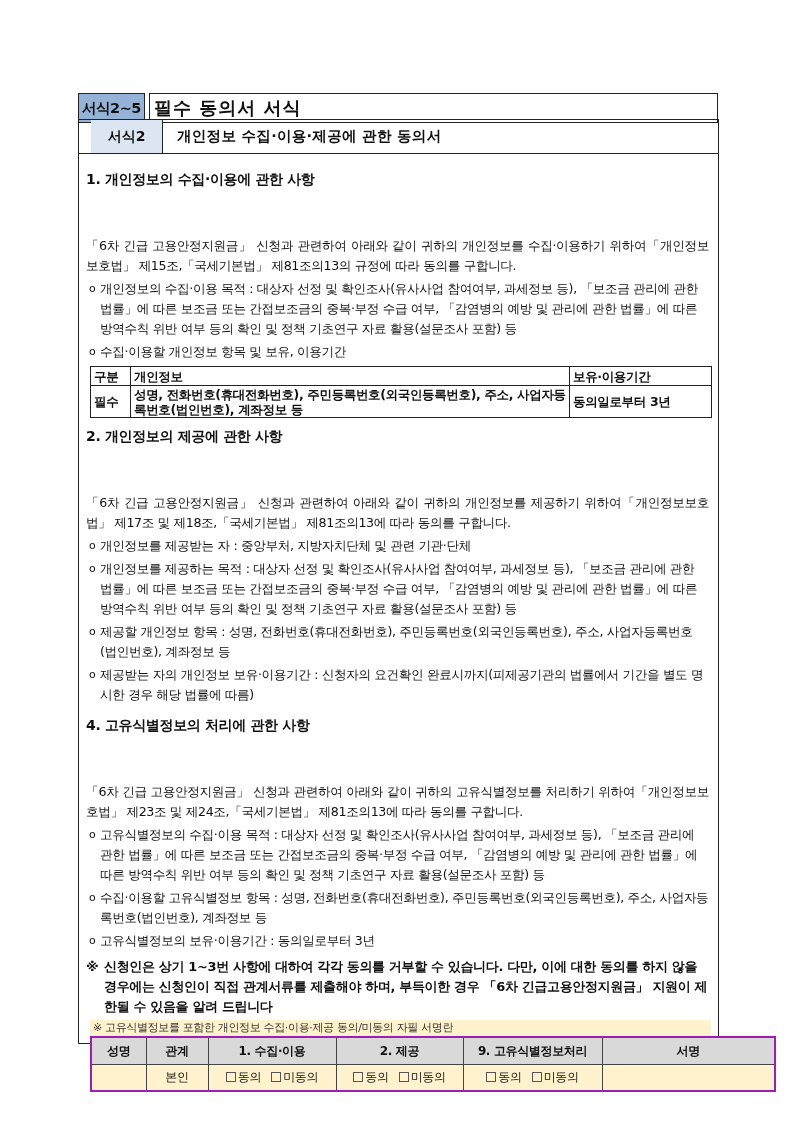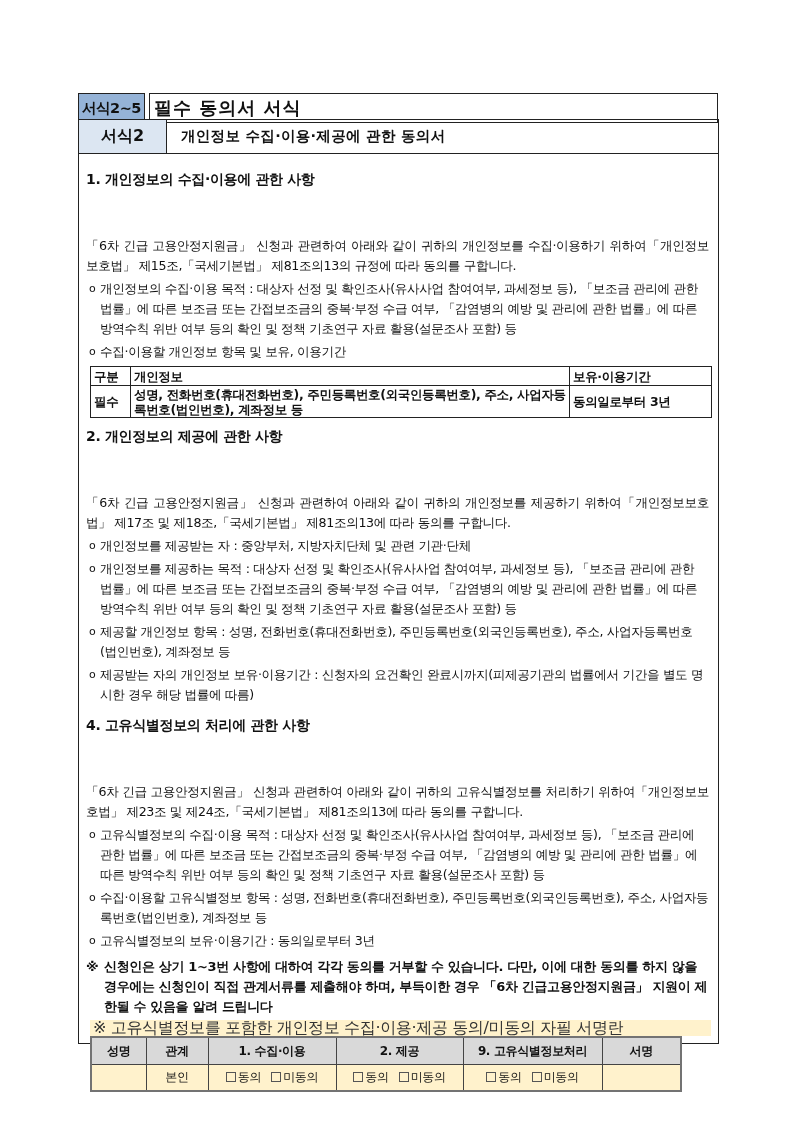--- a/index.html
+++ b/index.html
@@ -5,40 +5,40 @@
   * { box-sizing: border-box; margin: 0; padding: 0; }
   html, body { width: 793px; height: 1121px; background: #ffffff; }
   body { font-family: "DejaVu Sans", "Liberation Sans", sans-serif; color: #111; position: relative; overflow: hidden; }
 
   .title-row { position: absolute; left: 78px; top: 93px; width: 640px; height: 30px; display: flex; }
   .title-tag { width: 67px; height: 30px; background: #95b3d7; border: 1.5px solid #222; display: flex; align-items: center; justify-content: center; font-size: 14.5px; font-weight: bold; letter-spacing: -0.5px; }
   .title-main { margin-left: 4px; flex: 1; height: 30px; border: 1.5px solid #222; display: flex; align-items: center; padding-left: 4px; font-size: 18px; font-weight: bold; letter-spacing: 1px; }
 
   .form-box { position: absolute; left: 78px; top: 119px; width: 641px; height: 925px; border: 1.5px solid #222; }
   .form-head { display: flex; height: 34px; border-bottom: 1.2px solid #222; }
-  .form-tag { width: 88px; background: #dce6f2; border-right: 1.2px solid #222; display: flex; align-items: center; justify-content: center; font-size: 16px; font-weight: bold; }
+  .form-tag { width: 72px; background: #dce6f2; border-right: 1.2px solid #222; display: flex; align-items: center; justify-content: center; font-size: 14px; font-weight: bold; margin-left: 12px; }
   .form-title { padding-left: 14px; display: flex; align-items: center; font-size: 14.5px; font-weight: bold; letter-spacing: 0.3px; }
 
   .content { padding: 4px 9px 0 7px; font-size: 12.6px; line-height: 20px; letter-spacing: -0.35px; }
   .sec-title { font-size: 14px; font-weight: bold; line-height: 24px; margin-top: 9px; }
   .para { text-align: justify; margin-top: 45px; }
   .bullet { display: flex; margin-top: 3px; }
   .bullet .mark { width: 14px; flex: none; padding-left: 3px; font-size: 11px; }
   .bullet .body { flex: 1; }
 
   table.info { border-collapse: collapse; width: 622px; margin: 4px 0 0 4px; font-size: 12.5px; }
   table.info td { border: 1px solid #222; padding: 0 3px; line-height: 15px; vertical-align: middle; font-weight: bold; }
   table.info tr.h td { height: 19px; }
   table.info tr.b td { height: 32px; }
 
   .notice { font-weight: bold; font-size: 13px; line-height: 20px; display: flex; margin-top: 6px; }
   .notice .mark { width: 18px; flex: none; }
-  .yellow-note { background: #fff2cc; font-size: 16px; line-height: 16px; margin: 3px 0 0 4px; width: 621px; padding-left: 3px; color: #333; }
+  .yellow-note { background: #fff2cc; font-size: 11px; line-height: 16px; margin: 3px 0 0 4px; width: 621px; padding-left: 3px; color: #333; }
 
-  table.sign { border-collapse: collapse; width: 592px; margin-left: 4px; font-size: 12px; border: 2px solid #737373; }
+  table.sign { border-collapse: collapse; width: 686px; margin-left: 4px; font-size: 12px; border: 2px solid #a21caf; }
   table.sign td { border: 1px solid #444; text-align: center; height: 27px; }
   table.sign tr.h td { background: #d9d9d9; font-weight: bold; }
   table.sign tr.b td { background: #fff2cc; }
   .cb { display: inline-block; width: 10px; height: 10px; border: 1px solid #555; margin-right: 2px; vertical-align: -1px; }
   .opt { margin: 0 5px; }
 </style>
 </head>
 <body>
 
 <div class="title-row">

